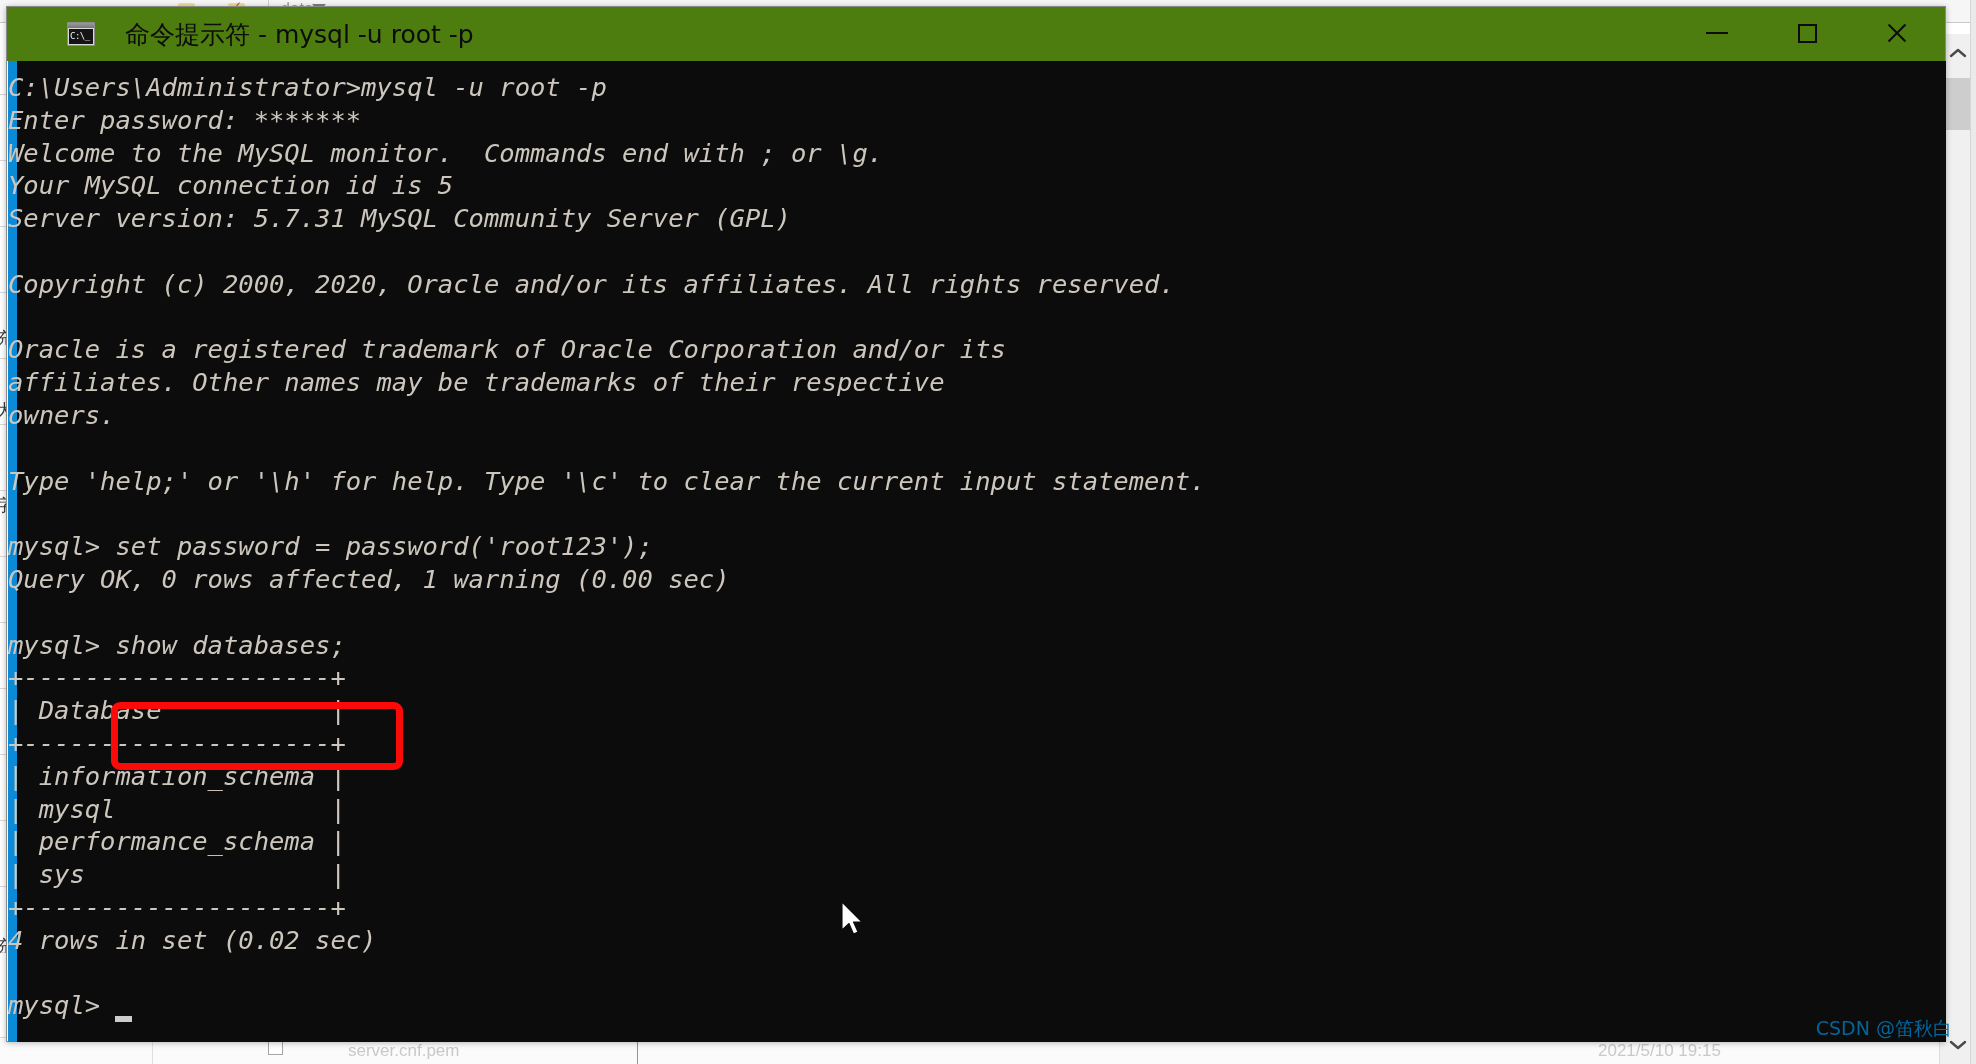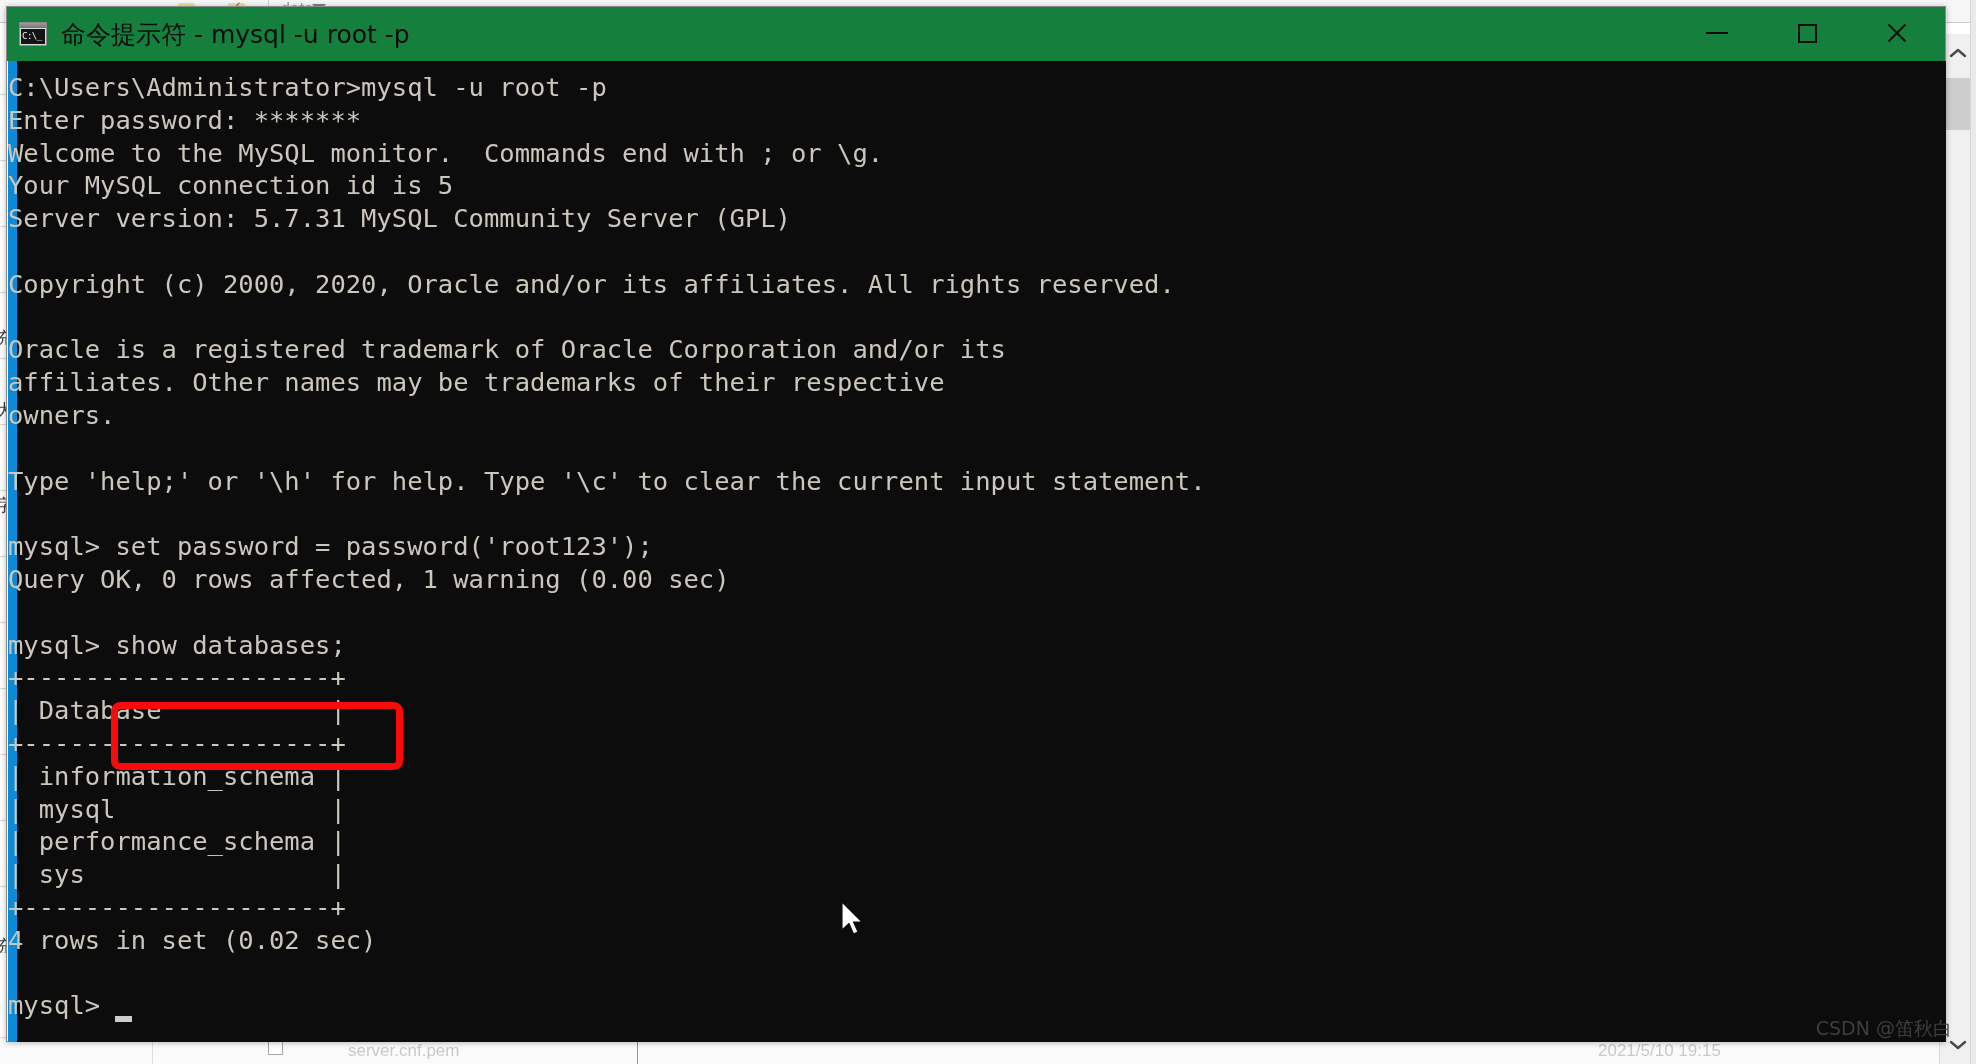--- a/index.html
+++ b/index.html
@@ -149,23 +149,24 @@
     width: 1940px;
     height: 1036px;
     background: #ffffff;
     border: 1px solid #8a8a8a;
     box-shadow: 0 1px 6px rgba(0,0,0,.28);
     box-sizing: border-box;
   }
   #cmd-titlebar {
     position: relative;
     height: 54px;
-    background: #15803d;
+    background: #4d7c0f;
     display: flex;
     align-items: center;
+    padding-left: 48px;
   }
   #cmd-icon {
     margin-left: 12px;
     width: 26px; height: 22px;
     background: #d8d8d8;
     border: 1px solid #8d8d8d;
     border-radius: 1px;
     position: relative;
     overflow: hidden;
     flex: 0 0 auto;
@@ -179,21 +180,21 @@
     background: #141414;
     color: #f2f2f2;
     font-family: "DejaVu Sans Mono", monospace;
     font-size: 9px;
     line-height: 14px;
     letter-spacing: -.5px;
     padding-left: 1px;
     box-sizing: border-box;
   }
   #cmd-title-text {
-    margin-left: 14px;
+    margin-left: 30px;
     font-size: 25px;
     color: #0c0c0c;
     font-family: "DejaVu Sans", "Liberation Sans", sans-serif;
     white-space: nowrap;
   }
   .win-btn {
     position: absolute;
     top: 0;
     width: 64px; height: 52px;
     display: flex; align-items: center; justify-content: center;
@@ -237,21 +238,21 @@
     position: absolute;
     left: 0px; top: 10px;
     color: #ccc6bd;
     font-family: "DejaVu Sans Mono", "Liberation Mono", monospace;
     font-size: 25.5px;
     line-height: 32.8px;
     white-space: pre;
     letter-spacing: 0px;
   }
   #console-text .blank { display: block; height: 32.8px; }
-  #console-text .line  { display: block; height: 32.8px; }
+  #console-text .line  { display: block; height: 32.8px; font-style: italic; }
 
   #cursor-block {
     position: absolute;
     left: 126px; top: 1030px;
     width: 17px; height: 6px;
     background: #cccccc;
   }
 
   
   #annot-box {
@@ -269,21 +270,21 @@
     position: absolute;
     left: 832px; top: 840px;
     width: 26px; height: 40px;
   }
 
   
   #watermark {
     position: absolute;
     right: 24px; bottom: 22px;
     font-size: 19px;
-    color: #404040;
+    color: #0369a1;
     font-family: "DejaVu Sans", sans-serif;
     white-space: nowrap;
     opacity: .95;
   }
 </style>
 </head>
 <body>
 
 <div id="screen">
 

